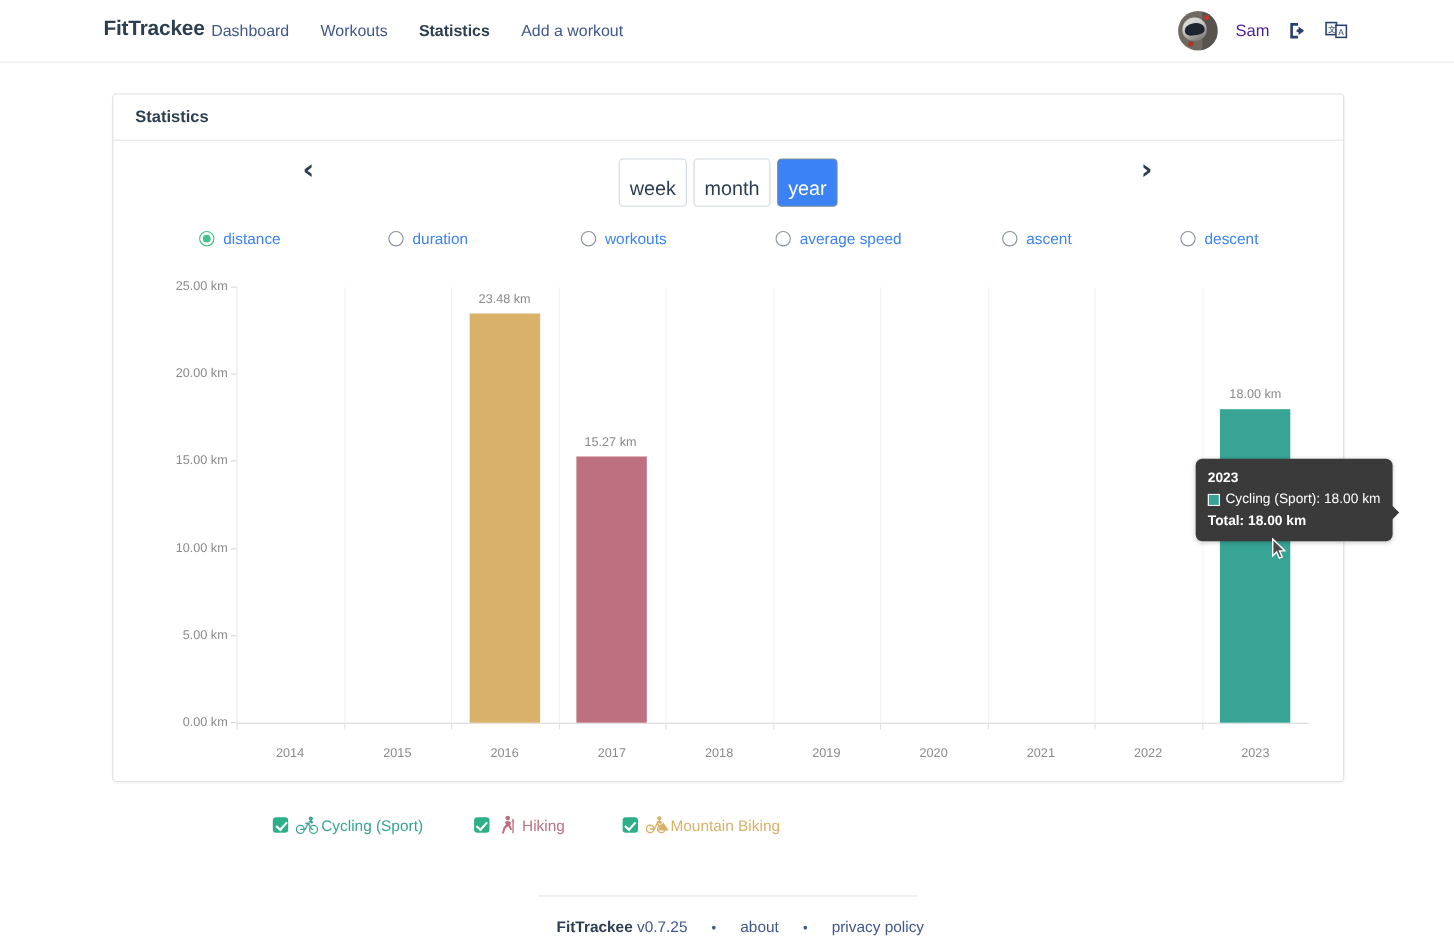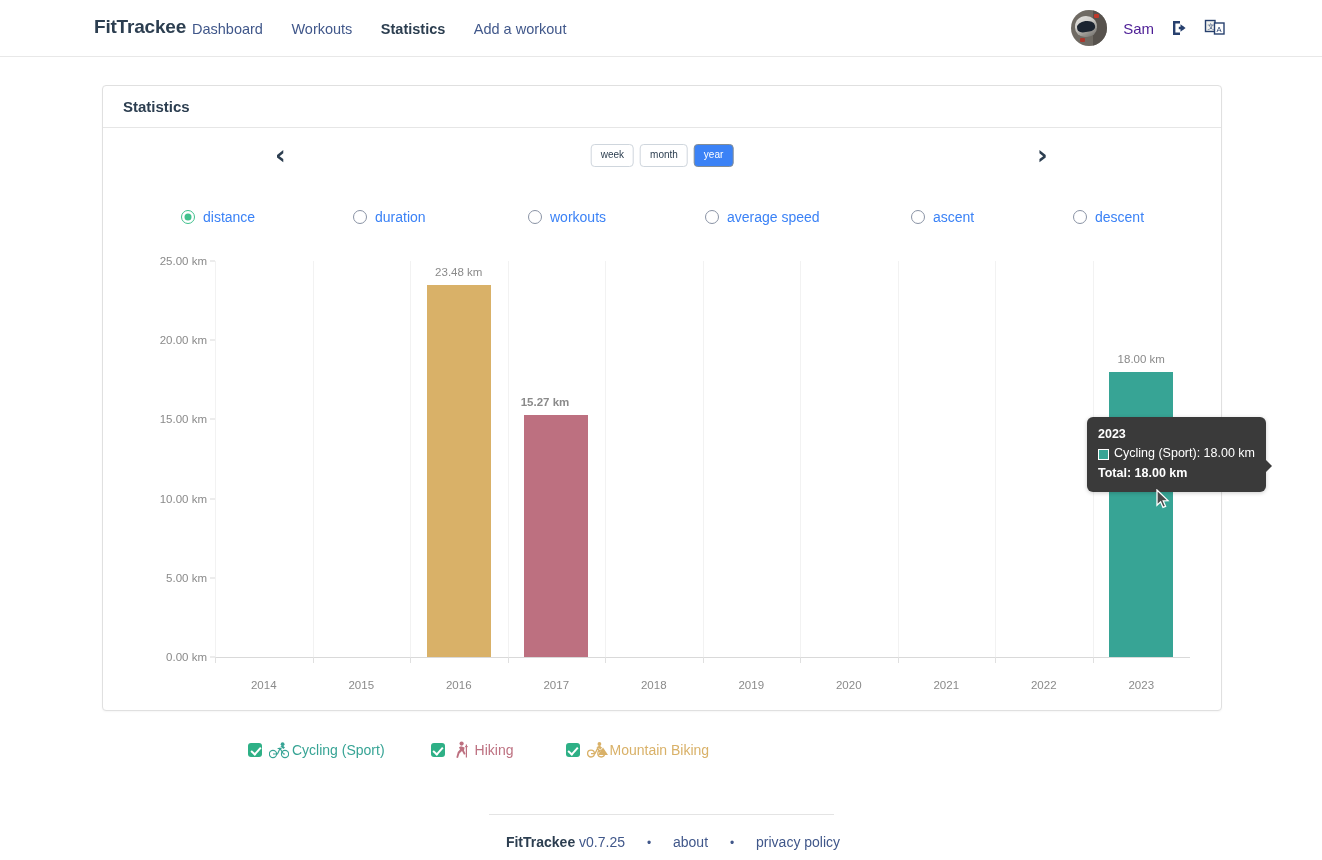--- a/index.html
+++ b/index.html
@@ -91,22 +91,22 @@
   .period-group {
     position: absolute; left: 50%; top: 58px;
     transform: translateX(-50%);
     display: flex; gap: 6px;
   }
   .period-btn {
     border: 1px solid #cfd6dd;
     border-radius: 4px;
     background: #fff;
     color: #2c3e50;
-    font-size: 10px;
-    padding: 4px 9px 5px 9px;
+    font-size: 18px;
+    padding: 16px 9px 5px 9px;
     cursor: pointer;
     font-family: "Liberation Sans", sans-serif;
     line-height: 1.15;
   }
   .period-btn.active {
     background: #3b82f6;
     color: #ffffff;
     border-color: #838d95;
   }
 
@@ -347,21 +347,21 @@
         <div class="xlabel" style="left: 146.25px;">2015</div>
         <div class="xtick-grid" style="left: 195px;"></div>
         <div class="xtick-line" style="left: 195px;"></div>
         <div class="xlabel" style="left: 243.75px;">2016</div>
         <div class="bar" style="left: 211.575px; width: 64.35px; height: 371.923px; bottom: 44px; background: rgb(217, 177, 104);"></div>
         <div class="bar-val" style="position: absolute; left: 243.75px; top: 5.0768px;">23.48 km</div>
         <div class="xtick-grid" style="left: 292.5px;"></div>
         <div class="xtick-line" style="left: 292.5px;"></div>
         <div class="xlabel" style="left: 341.25px;">2017</div>
         <div class="bar" style="left: 309.075px; width: 64.35px; height: 241.877px; bottom: 44px; background: rgb(189, 112, 128);"></div>
-        <div class="bar-val" style="position: absolute; left: 330px; top: 135.123px; font-weight: bold;">15.27 km</div>
+        <div class="bar-val" style="position: absolute; left: 340px; top: 135.123px;">15.27 km</div>
         <div class="xtick-grid" style="left: 390px;"></div>
         <div class="xtick-line" style="left: 390px;"></div>
         <div class="xlabel" style="left: 438.75px;">2018</div>
         <div class="xtick-grid" style="left: 487.5px;"></div>
         <div class="xtick-line" style="left: 487.5px;"></div>
         <div class="xlabel" style="left: 536.25px;">2019</div>
         <div class="xtick-grid" style="left: 585px;"></div>
         <div class="xtick-line" style="left: 585px;"></div>
         <div class="xlabel" style="left: 633.75px;">2020</div>
         <div class="xtick-grid" style="left: 682.5px;"></div>

